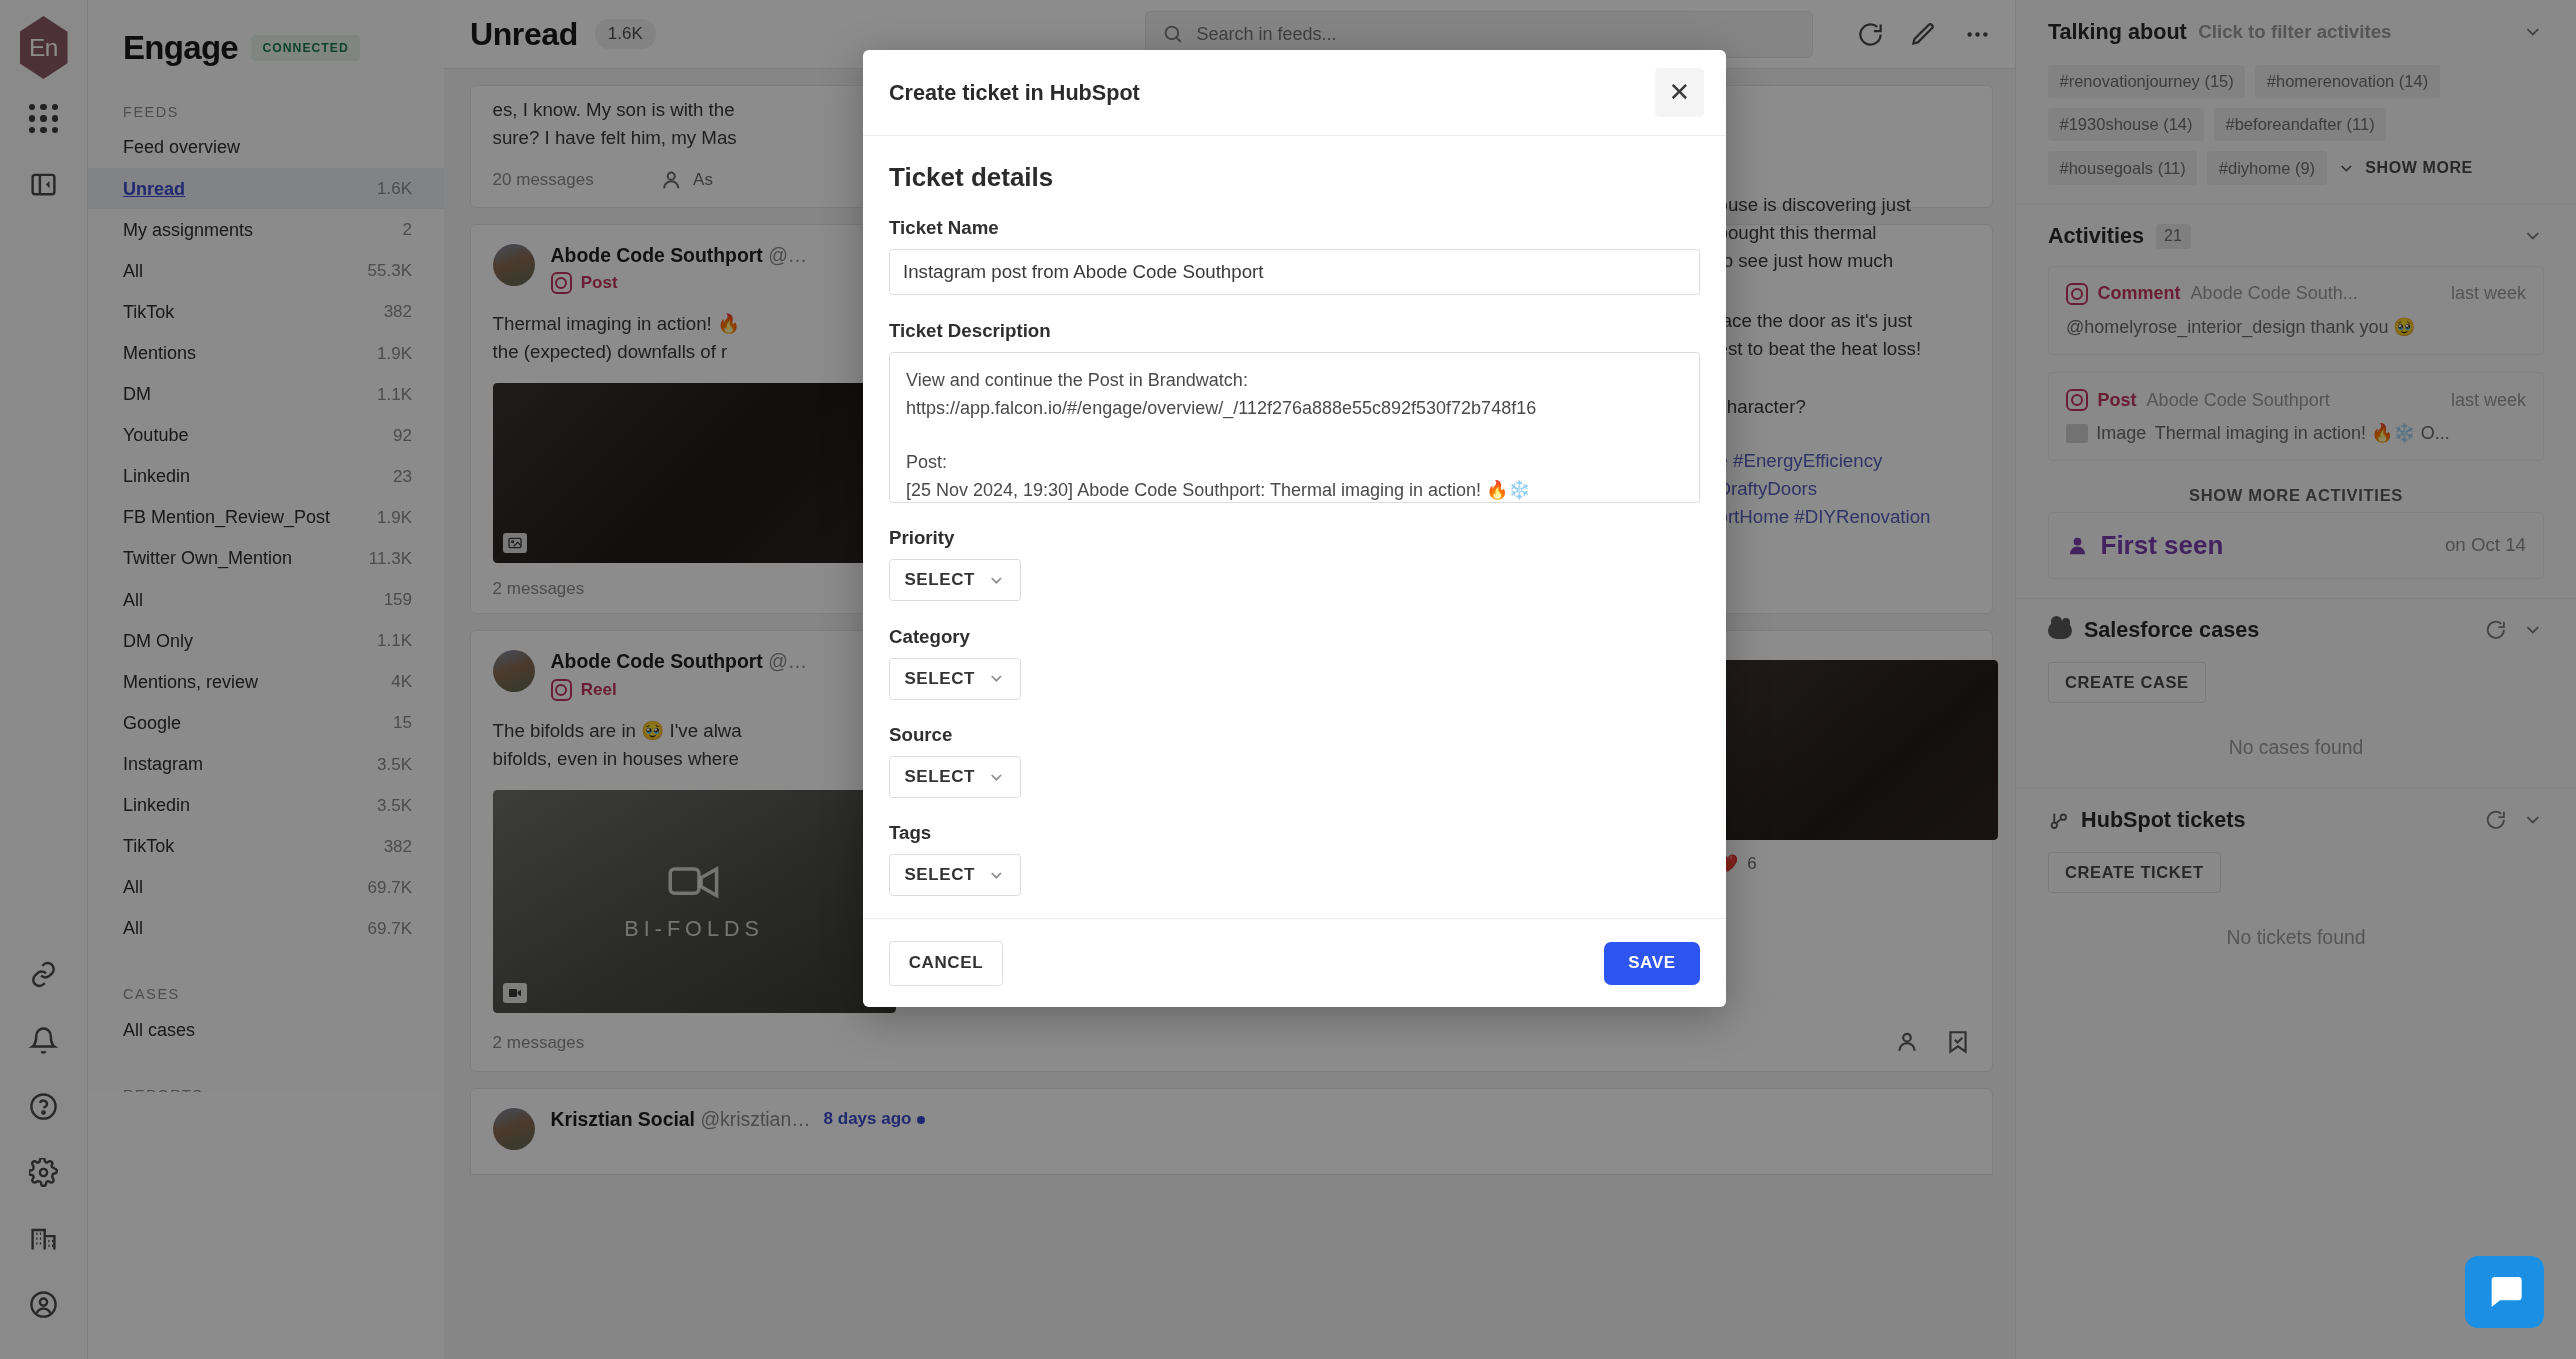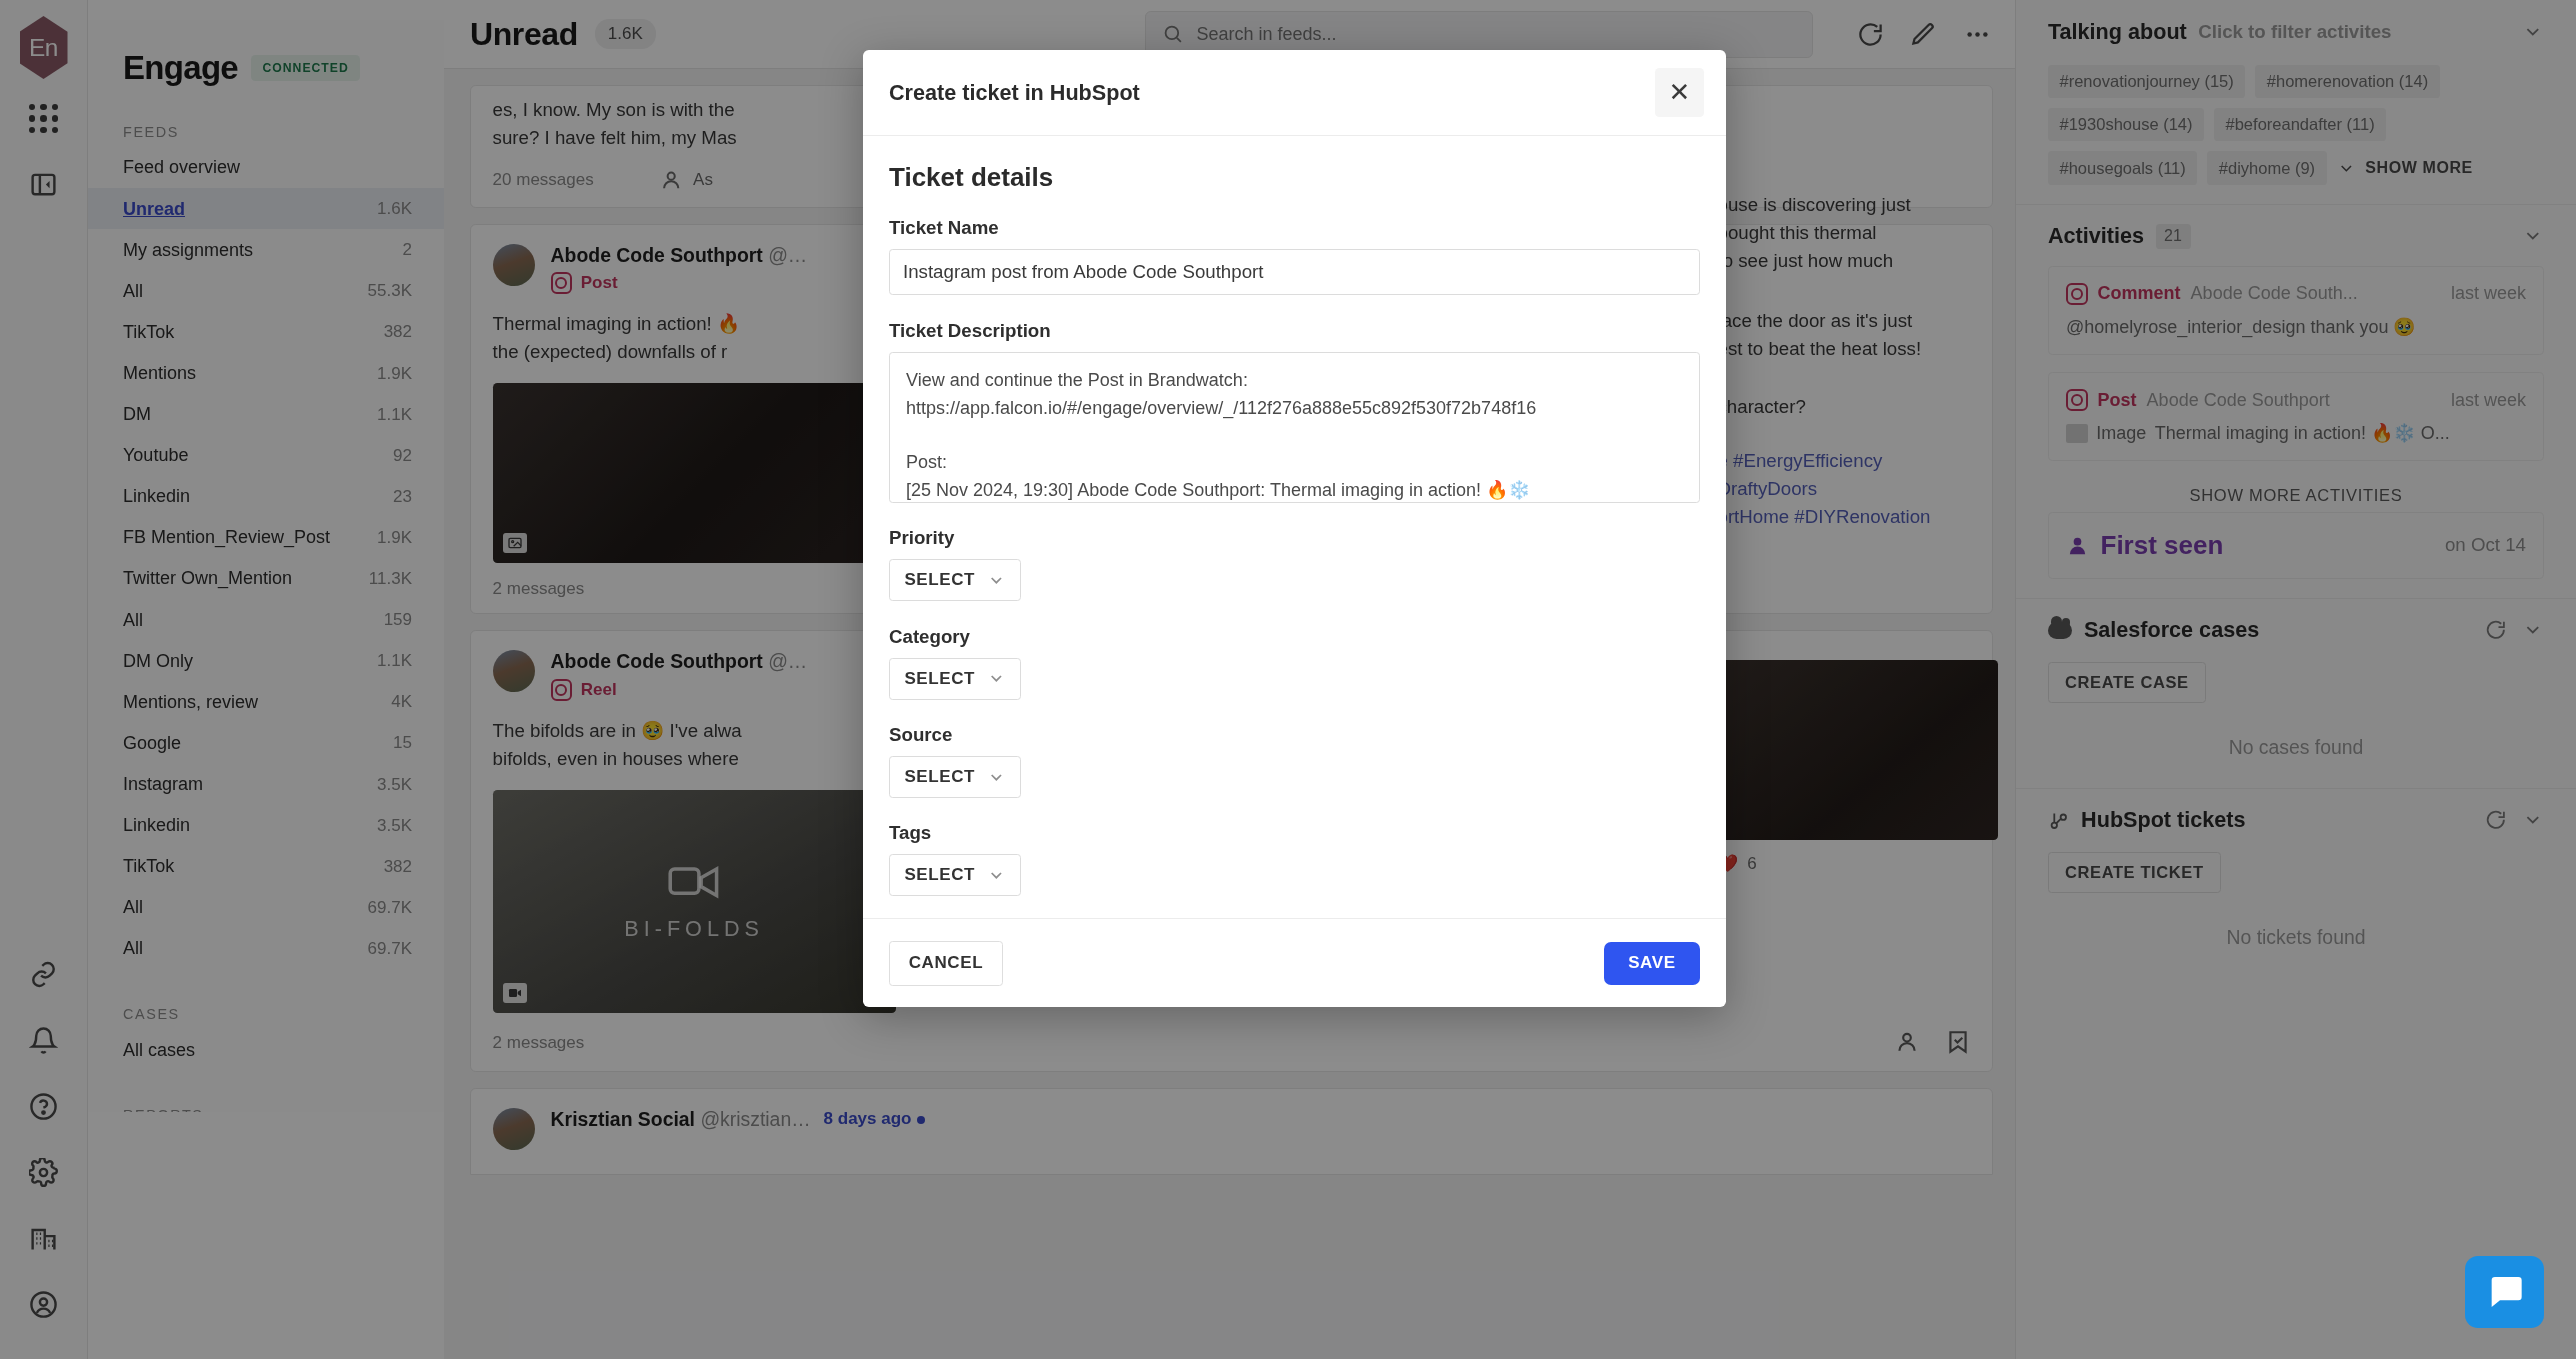--- a/index.html
+++ b/index.html
@@ -36,21 +36,20 @@
   .rail-icon svg { width:29px; height:29px; }
   .rail-spacer { flex:1 1 auto; }
   .dots-grid { display:grid; grid-template-columns:repeat(3,6.5px); gap:5px; }
   .dots-grid i { width:6.5px;height:6.5px;border-radius:50%;background:#3d3d3d;display:block; }
 
   
   .sidebar {
     position:absolute; left:88px; top:0; width:357px; height:1092px;
     background:#fdfdfd; border-right:0.7px solid #e6e6e6; padding:0 0 0 0;
     overflow:hidden;
-    margin-top:20px;
   }
   .brand-row { display:flex; align-items:center; gap:13px; padding:29px 0 0 35px; }
   .brand-title { font-size:33px; font-weight:700; color:#1b1b1b; letter-spacing:-0.7px; }
   .brand-badge {
     font-size:12.2px; font-weight:600; letter-spacing:1px; color:#1f7a4d;
     background:#e7f3ec; padding:5.8px 11.5px; border-radius:4.3px;
   }
   .section-label {
     font-size:14.4px; letter-spacing:1.6px; color:#8c8c8c; padding:37px 0 7.2px 35px; font-weight:400;
   }
@@ -154,21 +153,21 @@
   .show-more { display:flex; align-items:center; gap:10px; font-size:16px; font-weight:700; letter-spacing:0.6px; color:#4a4a4a; }
   .show-more svg{width:18.7px;height:18.7px;}
   .badge-count { font-size:16px; background:#e8e8e8; color:#6f6f6f; padding:3.6px 8.6px; border-radius:3.6px; }
   .act-card { border:0.7px solid #ebebeb; border-radius:4.3px; padding:16px 17px; margin-top:17px; background:#fafafa; }
   .act-line1 { display:flex; align-items:center; gap:10px; }
   .act-kind { font-size:18px; font-weight:700; color:#c1365f; }
   .act-who { font-size:18px; color:#9a9a9a; flex:1 1 auto; }
   .act-when { font-size:18px; color:#9a9a9a; }
   .act-line2 { margin-top:11.5px; font-size:18px; color:#6b6b6b; display:flex; align-items:center; gap:8.6px; }
   .img-chip { width:21.6px;height:18.7px;background:#cfcfcf;border-radius:2.2px; flex:none;}
-  .show-more-act { text-align:center; font-size:16.5px; font-weight:400; letter-spacing:0.7px; color:#5a5a5a; padding:24.4px 0 7.2px; }
+  .show-more-act { text-align:center; font-size:16.5px; font-weight:700; letter-spacing:0.7px; color:#5a5a5a; padding:24.4px 0 7.2px; }
   .firstseen {
     border:0.7px solid #ebebeb; border-radius:4.3px; padding:17px; display:flex; align-items:center; gap:11.5px;
   }
   .fs-label { font-size:26px; font-weight:700; color:#7a3fb0; }
   .fs-when { margin-left:auto; font-size:18.7px; color:#8e8e8e; }
   .fs-icon { color:#7a3fb0; display:flex;}
   .fs-icon svg{width:23px;height:23px;}
   .rp-btn {
     display:inline-block; border:0.7px solid #dedede; background:#fafafa; border-radius:3.6px;
     font-size:16.5px; font-weight:700; letter-spacing:0.6px; color:#4a4a4a; padding:10px 16px; margin-top:18.7px;

